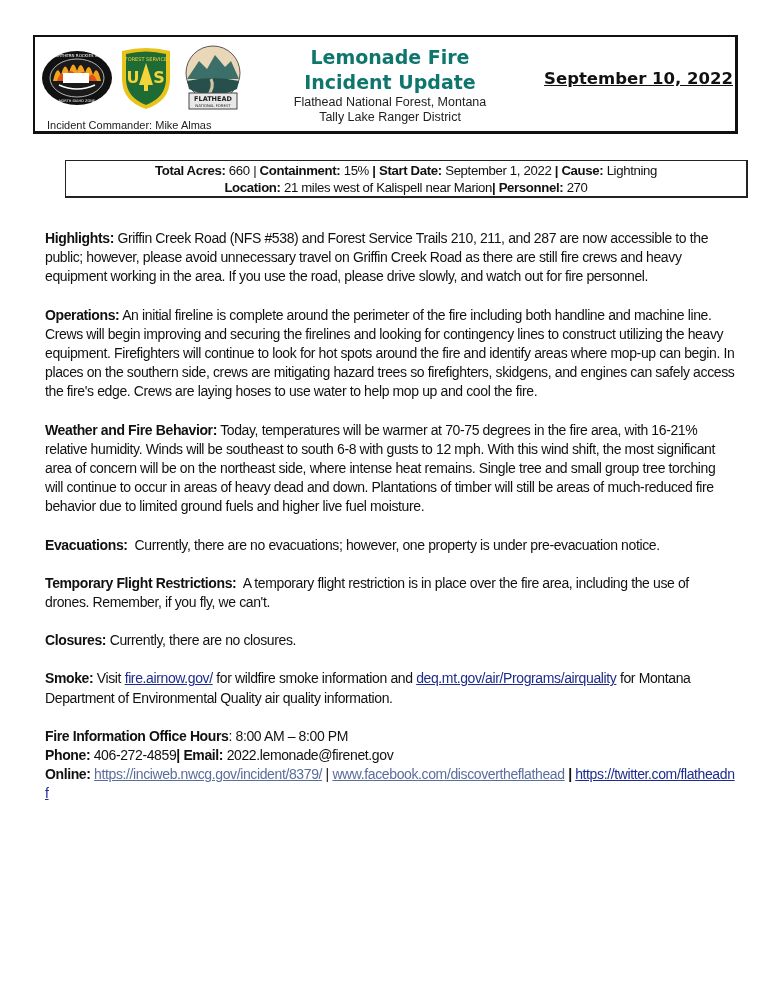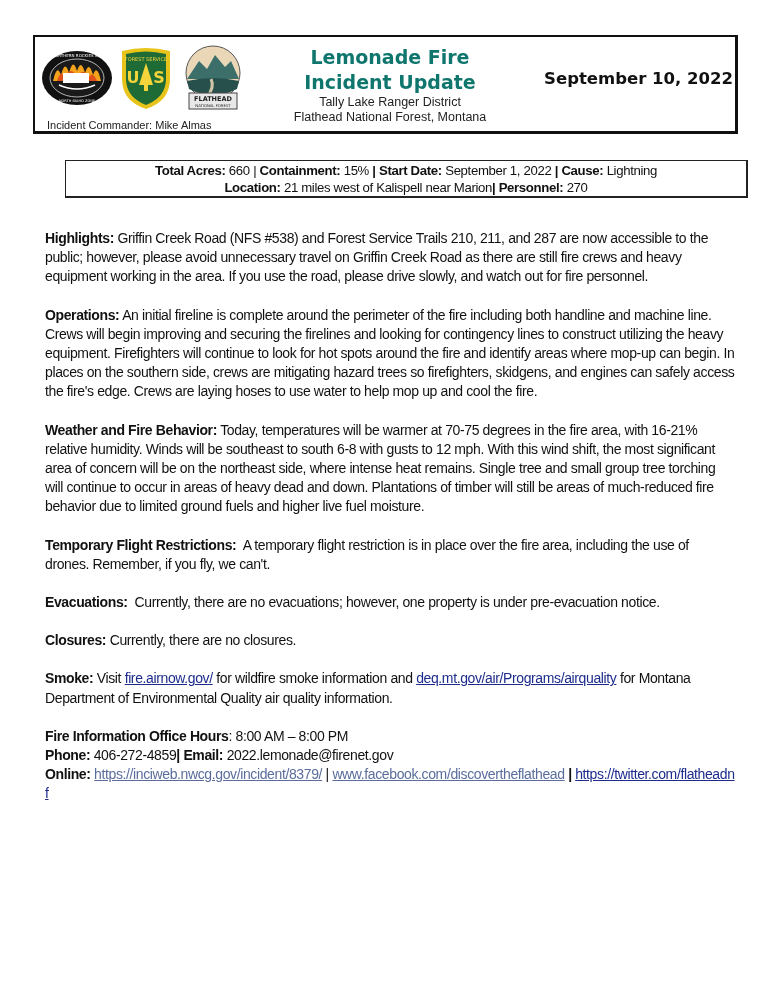--- a/index.html
+++ b/index.html
@@ -14,21 +14,21 @@
   .logo-imt { left: 0; top: 6px; width: 72px; height: 58px; }
   .logo-usfs { left: 78px; top: 2px; width: 54px; height: 66px; }
   .logo-fnf { left: 140px; top: 2px; width: 64px; height: 66px; }
 
   .commander { position: absolute; left: 12px; top: 82px; font-size: 11px; color: #222; }
 
   .title-block { position: absolute; left: 240px; top: 8px; width: 230px; text-align: center; }
   .title-line { font-family: "DejaVu Sans", sans-serif; font-weight: bold; font-size: 19px; line-height: 25px; color: #0f766e; }
   .sub-line { font-size: 12.5px; line-height: 15px; color: #222; }
 
-  .date-block { position: absolute; right: 2px; top: 30px; text-align: right; }
+  .date-block { position: absolute; right: 2px; top: 30px; text-align: right; text-decoration: underline; }
   .date-line { font-family: "DejaVu Sans", sans-serif; font-weight: bold; font-size: 16.5px; line-height: 23px; color: #111; }
 
   .summary-box {
     position: absolute; left: 45px; top: 160px; width: 683px; height: 38px;
     border: 1px solid #222; border-right-width: 2px; border-bottom-width: 2px; box-sizing: border-box;
     text-align: center; font-size: 13.2px; line-height: 17px; padding-top: 1px;
     font-family: "Liberation Sans", sans-serif; letter-spacing: -0.35px; margin-left: 20px;
   }
   b, .lbl { font-weight: bold; }
 
@@ -68,22 +68,22 @@
       <rect x="8" y="48" width="48" height="16" fill="#e8e8e8" stroke="#444" stroke-width="1"></rect>
       <text x="32" y="56" font-size="6.5" fill="#222" text-anchor="middle" font-weight="bold" font-family="DejaVu Sans, sans-serif">FLATHEAD</text>
       <text x="32" y="62" font-size="3.8" fill="#222" text-anchor="middle" font-family="DejaVu Sans, sans-serif">NATIONAL FOREST</text>
     </svg>
   </div>
   <div class="commander">Incident Commander: Mike Almas</div>
 
   <div class="title-block">
     <div class="title-line">Lemonade Fire</div>
     <div class="title-line">Incident Update</div>
+    <div class="sub-line">Flathead National Forest, Montana</div>
     <div class="sub-line">Tally Lake Ranger District</div>
-    <div class="sub-line">Flathead National Forest, Montana</div>
   </div>
 
   <div class="date-block">
     <div class="date-line">September 10, 2022</div>
   </div>
 </div>
 
 <div class="summary-box">
   <div>
     <span class="lbl">Total Acres:</span>
@@ -113,26 +113,26 @@
   </p>
   <p class="para">
     <span class="lbl">Operations:</span>
     <span>An initial fireline is complete around the perimeter of the fire including both handline and machine line. Crews will begin improving and securing the firelines and looking for contingency lines to construct utilizing the heavy equipment. Firefighters will continue to look for hot spots around the fire and identify areas where mop-up can begin. In places on the southern side, crews are mitigating hazard trees so firefighters, skidgens, and engines can safely access the fire's edge. Crews are laying hoses to use water to help mop up and cool the fire.</span>
   </p>
   <p class="para">
     <span class="lbl">Weather and Fire Behavior:</span>
     <span>Today, temperatures will be warmer at 70-75 degrees in the fire area, with 16-21% relative humidity. Winds will be southeast to south 6-8 with gusts to 12 mph. With this wind shift, the most significant area of concern will be on the northeast side, where intense heat remains. Single tree and small group tree torching will continue to occur in areas of heavy dead and down. Plantations of timber will still be areas of much-reduced fire behavior due to limited ground fuels and higher live fuel moisture.</span>
   </p>
   <p class="para">
+    <span class="lbl">Evacuations:</span>&nbsp;
+    <span>Currently, there are no evacuations; however, one property is under pre-evacuation notice.</span>
+  </p>
+  <p class="para">
     <span class="lbl">Temporary Flight Restrictions:</span>&nbsp;
     <span>A temporary flight restriction is in place over the fire area, including the use of drones. Remember, if you fly, we can't.</span>
-  </p>
-  <p class="para">
-    <span class="lbl">Evacuations:</span>&nbsp;
-    <span>Currently, there are no evacuations; however, one property is under pre-evacuation notice.</span>
   </p>
   <p class="para">
     <span class="lbl">Closures:</span>
     <span>Currently, there are no closures.</span>
   </p>
   <p class="para">
     <span class="lbl">Smoke:</span>
     <span>Visit</span>
     <a class="link" href="#">fire.airnow.gov/</a>
     <span>for wildfire smoke information and</span>

